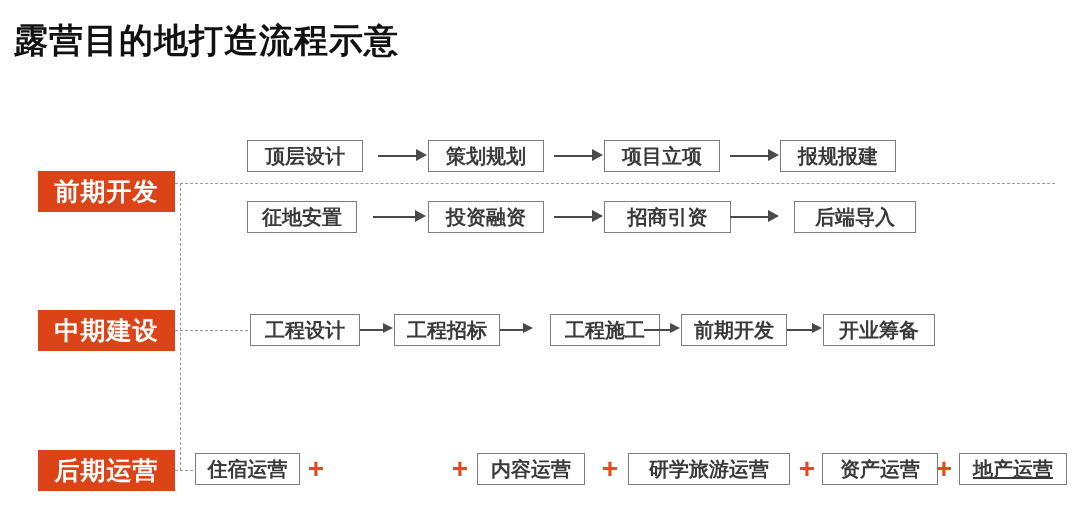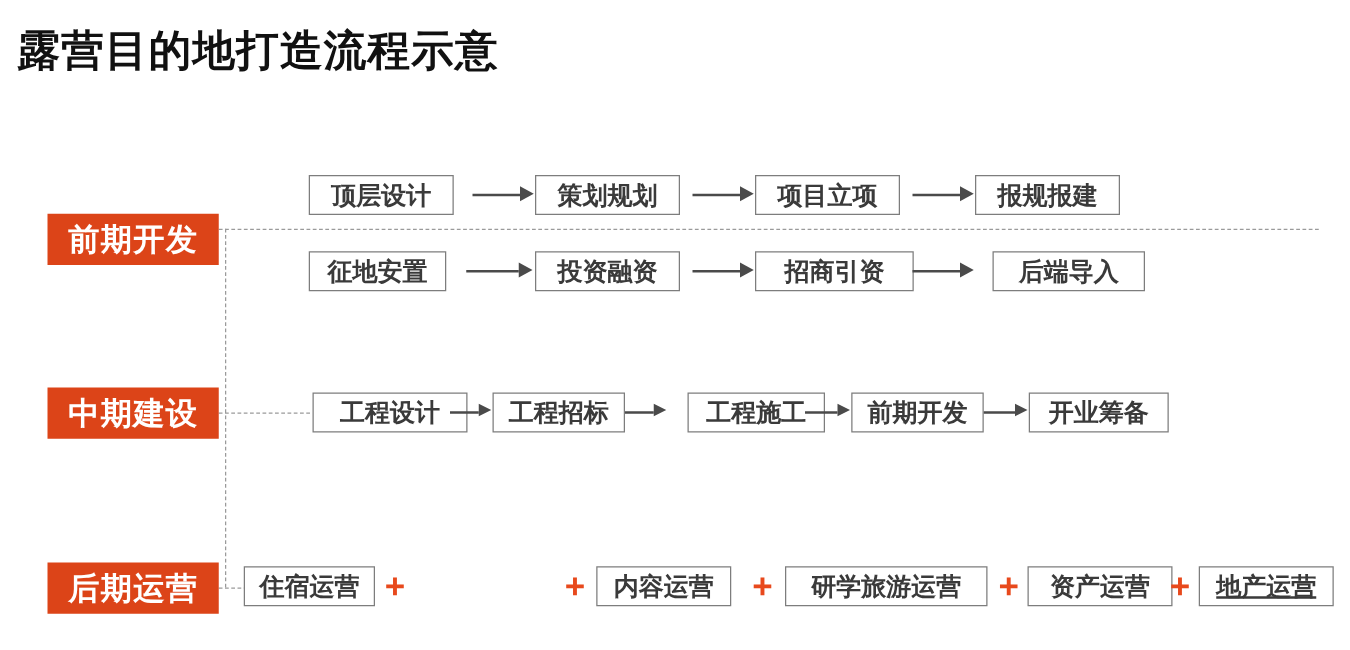--- a/index.html
+++ b/index.html
@@ -205,21 +205,21 @@
   </div>
   <div class="arrow-long" style="left:730px; top:207px; width:49px;">
     <div class="shaft" style="width:38px;"></div>
     <div class="head" style="left:38px;"></div>
   </div>
 
   <div class="node" style="left:780px; top:201px; width:122px; height:32px;margin-left:14px;">
     <span>后端导入</span>
   </div>
 
-  <div class="node" style="left:250px; top:314px; width:124px; height:32px;">
+  <div class="node" style="left:250px; top:314px; width:110px; height:32px;">
     <span>工程设计</span>
   </div>
   <div class="arrow-short" style="left:360px; top:322px; width:33px;">
     <div class="shaft" style="width:23px;"></div>
     <div class="head" style="left:23px;"></div>
   </div>
 
   <div class="node" style="left:394px; top:314px; width:106px; height:32px;">
     <span>工程招标</span>
   </div>

